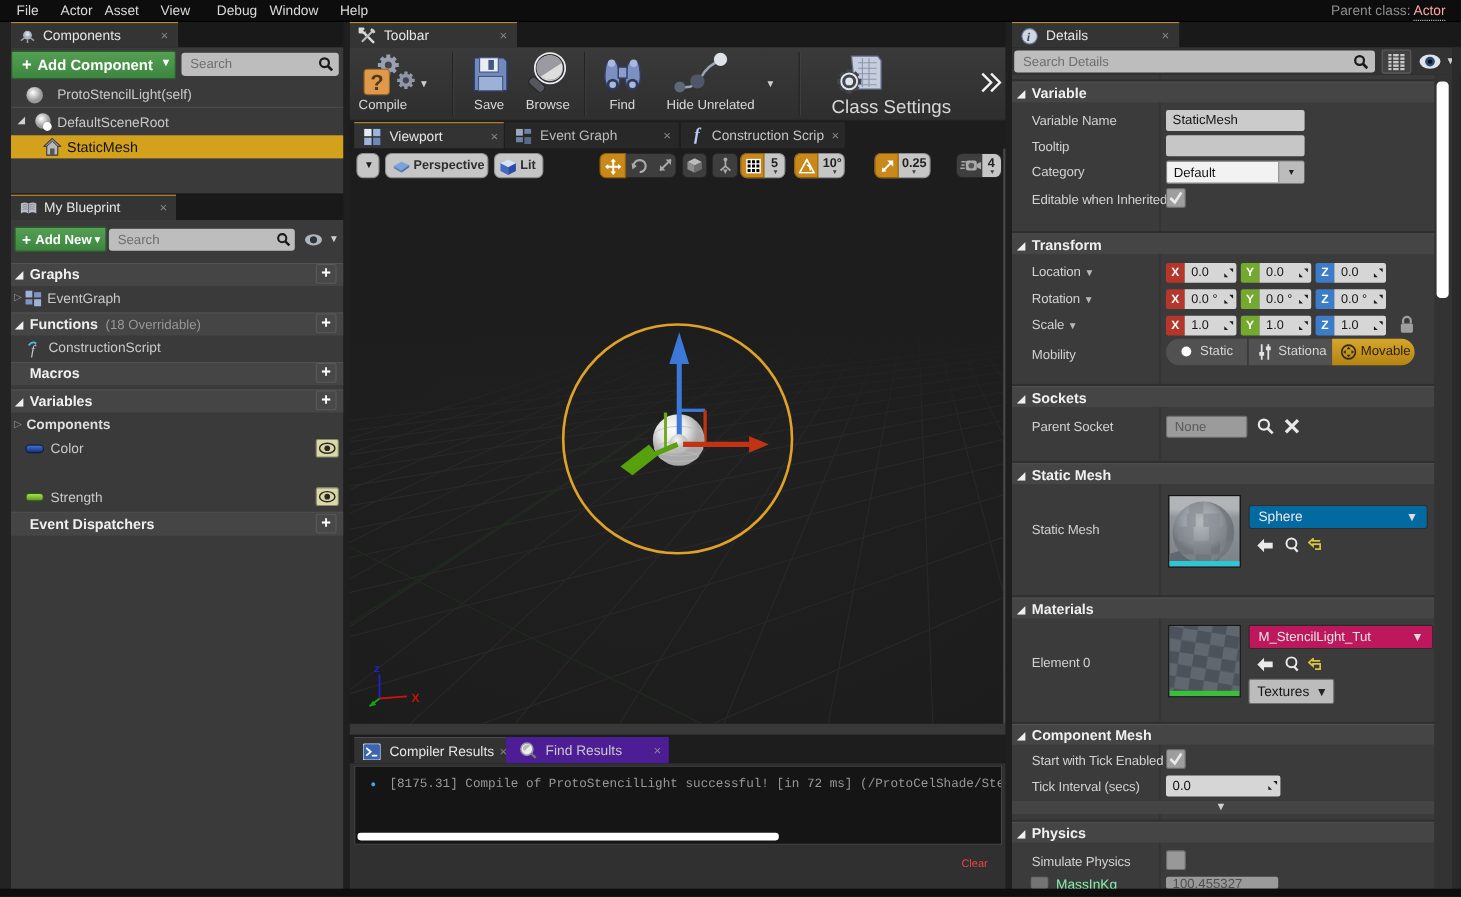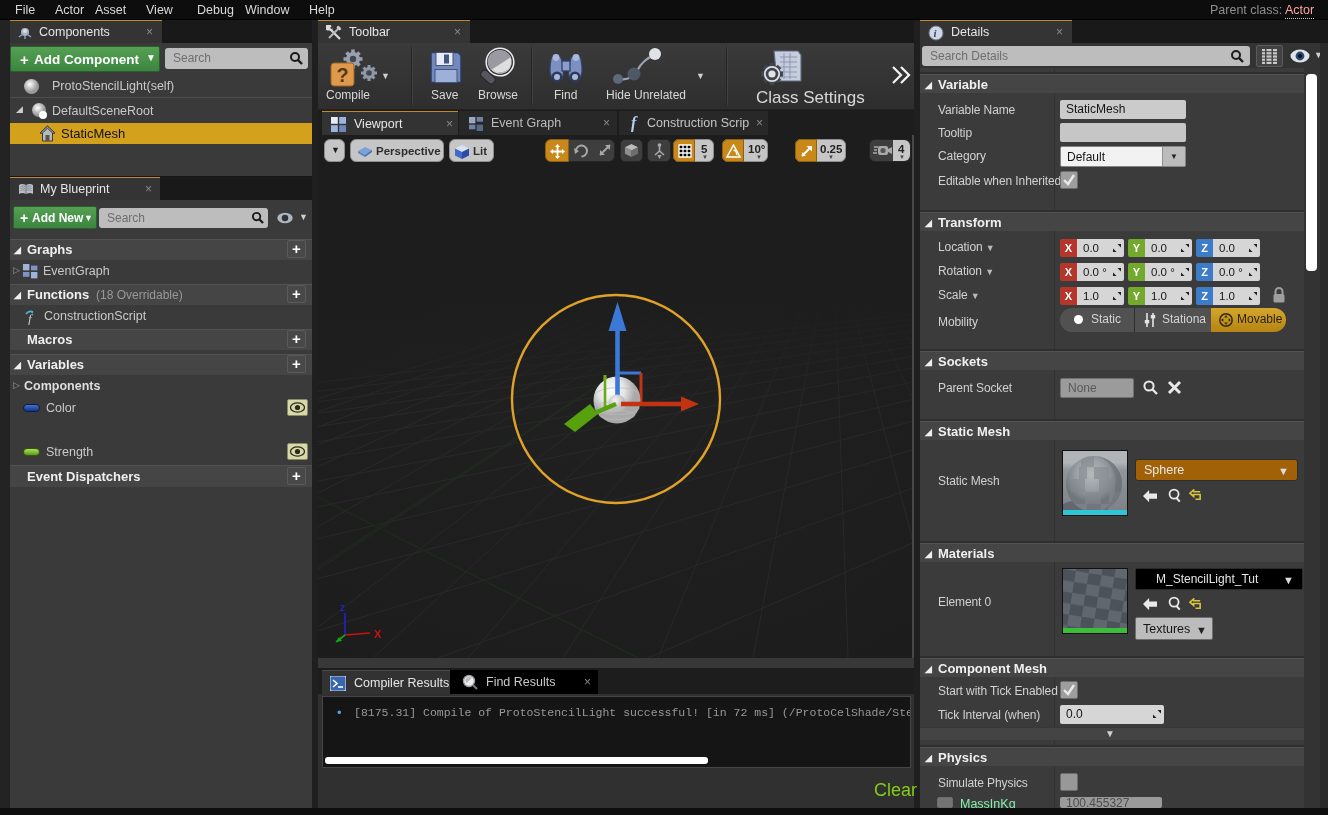--- a/index.html
+++ b/index.html
@@ -16,21 +16,21 @@
 .inp{background:#cbcbcb;border-radius:2px;color:#141414;font-size:12px}
 .lbl{color:#d2d2d2;font-size:12px;letter-spacing:-0.1px}
 .vtx{position:absolute;height:18px;border-radius:2px 0 0 2px;color:#fff;font-weight:bold;font-size:11px;text-align:center;line-height:18px;width:17px}
 .vfld{position:absolute;height:18px;background:#d6d6d6;border-radius:0 2px 2px 0;color:#161616;font-size:11.5px;line-height:18px;padding-left:6px;width:47px}
 .corner{position:absolute;right:2px;top:4px}
 .lgt{background:#c6c6c6;border-radius:6px;border:1px solid #8e8e8e;color:#1d1d1d}
 .drk{background:#3e3e3e;border-radius:5px;border:1px solid #262626}
 .org{background:#c9891a;border-radius:5px;border:1px solid #8e5f0e}
 .sep{position:absolute;width:1px;top:4px;bottom:4px;background:#232323;box-shadow:1px 0 0 #424242}
 .chk{position:absolute;width:18px;height:18px;background:#9e9e9e;border-radius:2px;border:1px solid #6c6c6c}
-.ddn{background:#a16207;border:1px solid #2e2e2e;border-radius:3px;color:#e8e8e8;font-size:12.5px}
+.ddn{background:#0369a1;border:1px solid #2e2e2e;border-radius:3px;color:#e8e8e8;font-size:12.5px}
 </style></head>
 <body>
 <div id="root">
 
 <div class="a" style="left:0;top:0;width:1328px;height:20px;background:#0d0d0d;border-bottom:1px solid #000">
  <span class="a" style="left:15px;top:3px;color:#dadada;font-size:12.5px">File</span>
  <span class="a" style="left:55px;top:3px;color:#dadada;font-size:12.5px">Actor</span>
  <span class="a" style="left:95px;top:3px;color:#dadada;font-size:12.5px">Asset</span>
  <span class="a" style="left:146px;top:3px;color:#dadada;font-size:12.5px">View</span>
  <span class="a" style="left:197px;top:3px;color:#dadada;font-size:12.5px">Debug</span>
@@ -510,37 +510,37 @@
 <div class="a" style="left:318px;top:668px;width:596px;height:26px;background:#1d1d1d">
  <div class="a tab" style="left:4px;top:2px;width:145px;height:24px;background:#323232;border-top:1px solid #4a4a4a">
   <svg class="a" style="left:8px;top:5px" width="16" height="15" viewBox="0 0 16 15">
           <rect x="0" y="0" width="16" height="15" rx="2" fill="#3a66b0" stroke="#c9d4e8" stroke-width="1.2"></rect>
           <path d="M3 4 L7 7.5 L3 11" fill="none" stroke="#fff" stroke-width="1.6"></path>
           <path d="M8 11 H13" stroke="#fff" stroke-width="1.6"></path>
         </svg>
   <span class="a" style="left:32px;top:5px">Compiler Results</span>
   <span class="a tabx" style="left:132px;top:5px">×</span>
  </div>
- <div class="a" style="left:132px;top:2px;width:148px;height:24px;background:#000000;color:#c8c8c8;font-size:12.5px">
+ <div class="a" style="left:142px;top:2px;width:148px;height:24px;background:#4c1d95;color:#c8c8c8;font-size:12.5px">
   <svg class="a" style="left:12px;top:4px" width="17" height="17" viewBox="0 0 17 17">
           <circle cx="7" cy="7" r="5.5" fill="#ededed" stroke="#9a9aa0" stroke-width="1.4"></circle>
           <path d="M3.5 5 A4.5 4.5 0 0 1 10 3.8 L4.5 9 A4.5 4.5 0 0 1 3.5 5" fill="#aaaab0" opacity=".8"></path>
           <path d="M11 11 L15 15" stroke="#777" stroke-width="2.2"></path>
         </svg>
   <span class="a" style="left:36px;top:5px">Find Results</span>
   <span class="a tabx" style="left:134px;top:5px">×</span>
  </div>
 </div>
 <div class="a" style="left:318px;top:694px;width:596px;height:114px;background:#303030">
  <div class="a" style="left:4px;top:2px;width:589px;height:72px;background:#151515;border:1px solid #454545">
   <span class="a" style="left:14px;top:8px;color:#4ba3e0;font-size:13px">•</span>
   <span class="a" style="left:31px;top:9px;color:#989898;font-family:'Liberation Mono',monospace;font-size:11.5px;white-space:nowrap;overflow:hidden;width:556px;display:inline-block">[8175.31] Compile of ProtoStencilLight successful! [in 72 ms] (/ProtoCelShade/StencilLight_BP)</span>
   <div class="a" style="left:2px;bottom:3px;width:383px;height:7px;background:#fff;border-radius:3px"></div>
  </div>
- <span class="a" style="left:556px;top:86px;color:#84cc16;font-size:18px">Clear</span>
+ <span class="a" style="left:556px;top:86px;color:#ef4444;font-size:10px">Clear</span>
 </div>
 
 <div class="a" style="left:920px;top:20px;width:408px;height:23px;background:#191919"></div>
 <div class="a tab" style="left:920px;top:20px;width:152px;height:23px">
  <svg class="a" style="left:8px;top:4px" width="16" height="16" viewBox="0 0 16 16">
         <circle cx="8" cy="8" r="7" fill="#cfd6e4" stroke="#6e7890"></circle>
         <text x="5.5" y="12" font-size="11" font-weight="bold" font-style="italic" fill="#3c4660" font-family="Liberation Serif">i</text>
       </svg>
  <span class="a" style="left:31px;top:4px">Details</span>
  <span class="a tabx" style="left:136px;top:4px">×</span>
@@ -746,42 +746,42 @@
             <pattern id="chk" width="26" height="26" patternUnits="userSpaceOnUse" patternTransform="rotate(9) scale(1,.85)">
               <rect width="26" height="26" fill="#61676f"></rect>
               <rect width="13" height="13" fill="#4c525b"></rect>
               <rect x="13" y="13" width="13" height="13" fill="#4c525b"></rect>
             </pattern>
           </defs>
           <rect width="64" height="60" fill="url(#chk)"></rect>
           <rect x="0" y="59" width="64" height="5" fill="#3bbf3b"></rect>
         </svg>
  </div>
- <div class="a" style="left:215px;top:500px;width:168px;height:22px;background:#000000;border:1px solid #2a2a2a;border-radius:2px;color:#e4e4e4;font-size:12px;line-height:21px;padding-left:20px">M_StencilLight_Tut<span class="a" style="right:8px;top:1px;font-size:11px;color:#ddd">▼</span></div>
+ <div class="a" style="left:215px;top:500px;width:168px;height:22px;background:#be185d;border:1px solid #2a2a2a;border-radius:2px;color:#e4e4e4;font-size:12px;line-height:21px;padding-left:8px">M_StencilLight_Tut<span class="a" style="right:8px;top:1px;font-size:11px;color:#ddd">▼</span></div>
  <svg class="a" style="left:222px;top:529px" width="16" height="14" viewBox="0 0 18 16">
         <path d="M8 1 L1 8 L8 15 V11 H17 V5 H8 Z" fill="#e9e9e9"></path>
       </svg>
  <svg class="a" style="left:247px;top:528px" width="16" height="16" viewBox="0 0 17 17">
         <circle cx="7.5" cy="6.5" r="4.8" fill="none" stroke="#e9e9e9" stroke-width="1.9"></circle>
         <path d="M10 10.5 L13.5 14.5" stroke="#e9e9e9" stroke-width="2.2"></path>
       </svg>
  <svg class="a" style="left:269px;top:530px" width="13" height="13" viewBox="0 0 14 14">
         <path d="M12 3 H5 V1 L1 4.5 L5 8 V6 H12 V11 H7" fill="none" stroke="#d8c53c" stroke-width="1.7"></path>
       </svg>
  <div class="a" style="left:215px;top:549px;width:78px;height:23px;background:#bcbcbc;border:1px solid #6e6e6e;border-radius:2px;color:#161616;font-size:12.5px;line-height:22px;padding-left:7px">Textures<span class="a" style="right:5px;top:1px;font-size:11px;color:#222">▼</span></div>
 
  <div class="a hdr" style="left:0;top:588px;width:384px;height:21px;border-top:2px solid #2f2f2f">
         <span class="a" style="left:5px;top:6px;font-size:9px">◢</span>
         <span class="a" style="left:18px;top:3px;font-size:13px">Component Mesh</span>
       </div>
  <div class="a lbl" style="left:18px;top:616px">Start with Tick Enabled</div>
  <div class="chk" style="left:140px;top:613px"><svg width="16" height="16" viewBox="0 0 16 16">
           <path d="M3 8 L7 12 L13 3" fill="none" stroke="#e9e9e9" stroke-width="2.4"></path>
         </svg></div>
- <div class="a lbl" style="left:18px;top:640px">Tick Interval (when)</div>
+ <div class="a lbl" style="left:18px;top:640px">Tick Interval (secs)</div>
  <div class="a inp" style="left:140px;top:637px;width:104px;height:19px;line-height:19px;padding-left:6px;background:#d6d6d6">0.0<svg class="corner" width="10" height="10" viewBox="0 0 10 10">
           <path d="M5.5 1 H9 V4.5 Z M1 5.5 V9 H4.5 Z" fill="#1c1c1c"></path>
         </svg></div>
  <div class="a" style="left:0;top:659px;width:384px;height:13px;background:#444;border-top:1px solid #383838">
         <span class="a" style="left:185px;top:0px;color:#cfcfcf;font-size:10px">▼</span>
       </div>
 
  <div class="a hdr" style="left:0;top:677px;width:384px;height:21px;border-top:2px solid #2f2f2f">
         <span class="a" style="left:5px;top:6px;font-size:9px">◢</span>
         <span class="a" style="left:18px;top:3px;font-size:13px">Physics</span>

